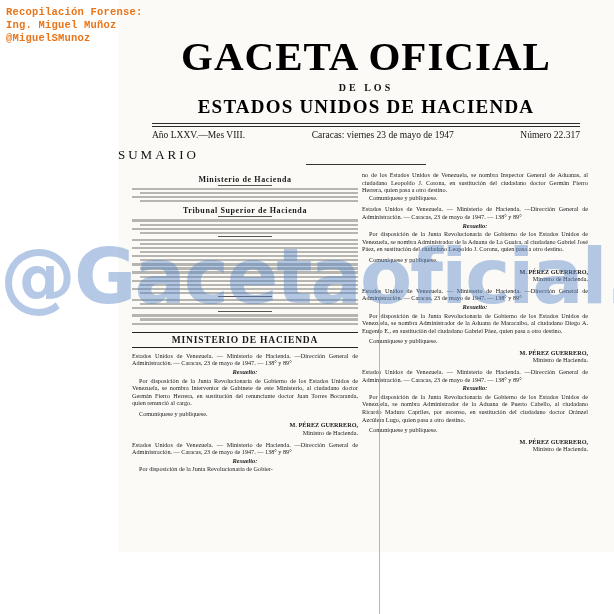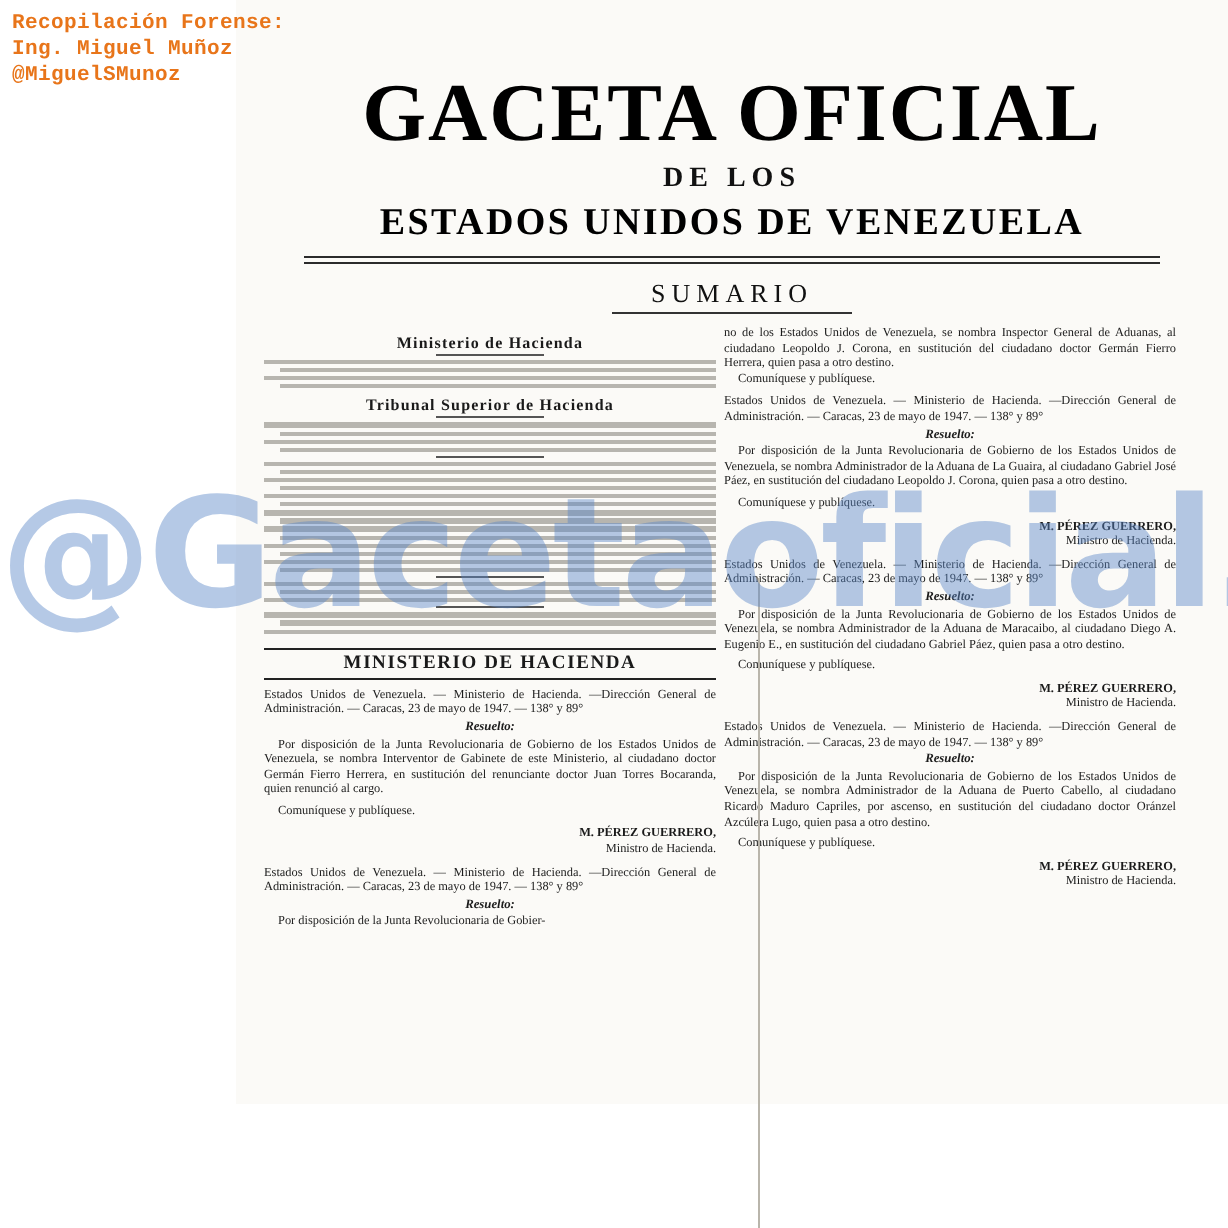--- a/index.html
+++ b/index.html
@@ -74,21 +74,21 @@
     font-family: "Liberation Serif", serif;
     font-weight: bold;
     font-size: 41px;
     letter-spacing: 1px;
     line-height: 44px;
     color: #000;
   }
   .masthead .delos {
     font-family: "Liberation Serif", serif;
     font-weight: bold;
-    font-size: 14px;
+    font-size: 10px;
     letter-spacing: 3px;
     margin-top: 4px;
     color: #111;
   }
   .masthead .country {
     font-family: "Liberation Serif", serif;
     font-weight: bold;
     font-size: 19px;
     letter-spacing: 1.2px;
     margin-top: 3px;
@@ -105,21 +105,21 @@
     justify-content: space-between;
     margin: 3px 34px 0 34px;
     font-size: 9.5px;
     font-family: "Liberation Serif", serif;
     color: #141414;
   }
   .issueline span { white-space: nowrap; }
 
   
   .sumario-head {
-    text-align: center;
+    text-align: left;
     font-size: 13px;
     letter-spacing: 3px;
     margin-top: 7px;
     font-family: "Liberation Serif", serif;
     color: #111;
   }
   .sumario-rule {
     margin: 1px auto 0 auto;
     width: 120px;
     border-bottom: 1px solid #333;
@@ -227,22 +227,27 @@
 </head>
 <body>
 
 <div id="page">
 
   <div id="sheet">
 
     <div class="masthead">
       <div class="title">GACETA OFICIAL</div>
       <div class="delos">DE LOS</div>
-      <div class="country">ESTADOS UNIDOS DE VENEZUELA</div>
+      <div class="country">ESTADOS UNIDOS DE HACIENDA</div>
       <div class="rules"></div>
+      <div class="issueline">
+        <span>Año LXXV.—Mes VIII.</span>
+        <span>Caracas: viernes 23 de mayo de 1947</span>
+        <span>Número 22.317</span>
+      </div>
     </div>
 
     <div class="sumario-head">SUMARIO</div>
     <div class="sumario-rule"></div>
 
     <div class="body-cols">
       <div class="col-divider"></div>
 
       <div class="col">
 

